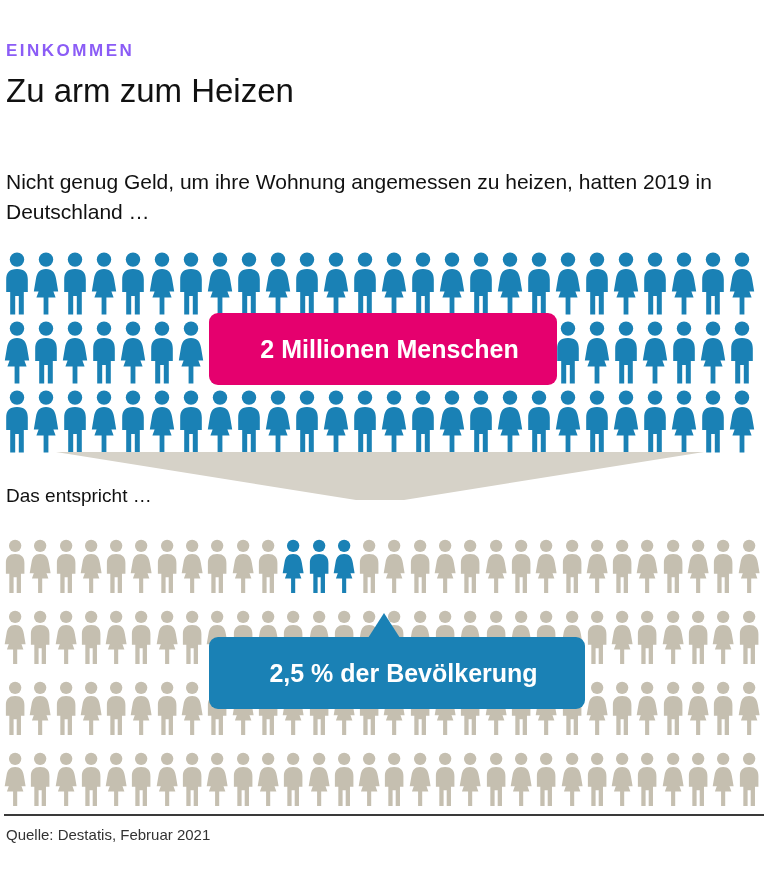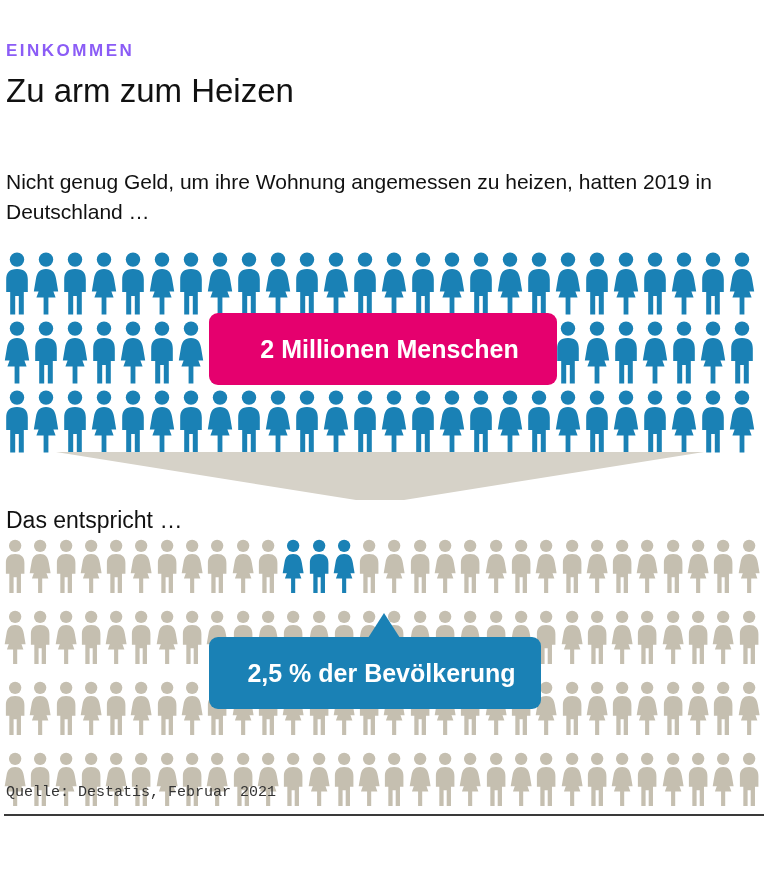--- a/index.html
+++ b/index.html
@@ -93,21 +93,21 @@
     left: 209px;
     top: 313px;
     width: 348px;
     height: 72px;
     background: #e5006e;
     font-size: 25px;
   }
   #bubble-blue {
     left: 209px;
     top: 637px;
-    width: 332px;
+    width: 376px;
     height: 72px;
     background: #1a81b5;
     font-size: 25px;
   }
   .bubble-tail {
     position: absolute;
     width: 0;
     height: 0;
   }
   #tail-blue {
@@ -124,42 +124,41 @@
     left: 56px;
     top: 452px;
     width: 648px;
     height: 48px;
   }
 
   
   .entspricht {
     position: absolute;
     left: 6px;
-    top: 507px;
-    font-size: 23px;
+    top: 485px;
+    font-size: 19px;
     color: #111111;
     text-align: center;
   }
 
   
   .rule {
     position: absolute;
     left: 4px;
     top: 814px;
     width: 760px;
     height: 2px;
     background: #3a3a3a;
   }
   .source {
     position: absolute;
     left: 6px;
-    top: 784px;
+    top: 826px;
     font-size: 15px;
     color: #333333;
-    font-family: Liberation Mono, monospace;
   }
 </style>
 </head>
 <body>
 
 <div class="page">
 
   <div class="kicker">EINKOMMEN</div>
   <div class="headline">Zu arm zum Heizen</div>
   <div class="subline">Nicht genug Geld, um ihre Wohnung angemessen zu heizen, hatten 2019 in Deutschland …</div>

